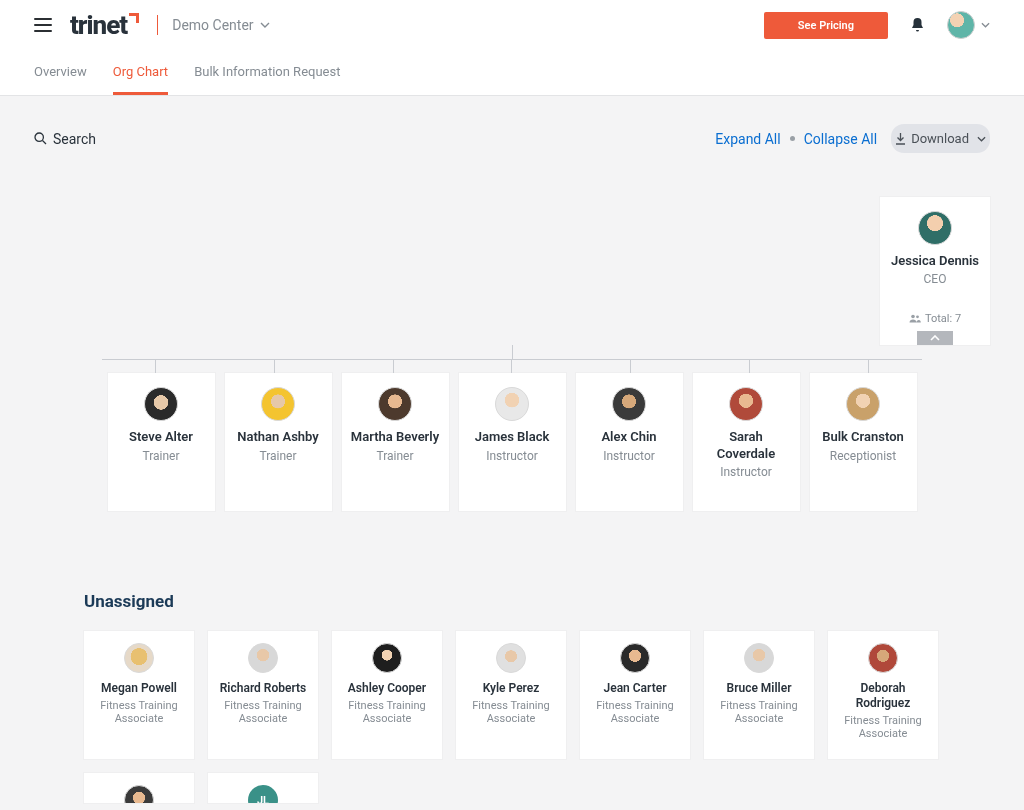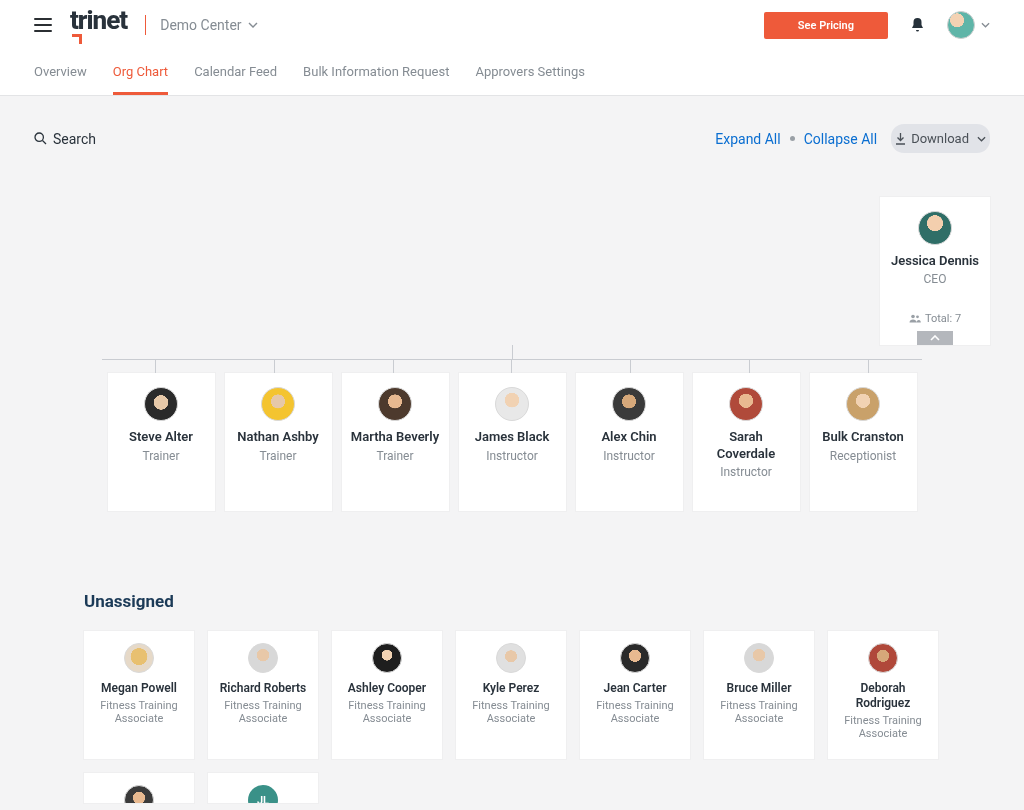--- a/index.html
+++ b/index.html
@@ -13,21 +13,21 @@
     --darkblue:#1b3a57;
   }
   *{box-sizing:border-box;font-family:-apple-system,BlinkMacSystemFont,"Segoe UI",Roboto,Helvetica,Arial,sans-serif;}
   html,body{margin:0;padding:0;background:var(--bg);color:var(--text);}
   .app{width:1024px;min-height:810px;background:var(--bg);margin:0 auto;}
 
   
   .topbar{background:#fff;height:50px;display:flex;align-items:center;padding:0 34px 0 34px;}
   .menu-icon{width:18px;height:14px;display:flex;flex-direction:column;justify-content:space-between;cursor:pointer;margin-right:18px;}
   .menu-icon span{display:block;height:2px;background:#2b2f33;border-radius:1px;}
-  .logo{font-size:26px;font-weight:800;letter-spacing:-1px;color:#29323b;display:flex;align-items:flex-start;line-height:1;margin-right:12px;flex-direction:column;}
+  .logo{font-size:26px;font-weight:800;letter-spacing:-1px;color:#29323b;display:flex;align-items:flex-start;line-height:1;margin-right:12px;}
   .logo .corner{width:10px;height:10px;border-top:3px solid var(--orange);border-right:3px solid var(--orange);display:inline-block;margin-left:2px;margin-top:1px;}
   .divider{width:1px;height:20px;background:var(--orange);margin:0 14px 0 6px;}
   .demo-center{color:var(--muted);font-size:14px;display:flex;align-items:center;cursor:pointer;}
   .demo-center .chev{margin-left:6px;}
   .spacer{flex:1;}
   .see-pricing{background:var(--orange);color:#fff;border:none;border-radius:2px;padding:7px 34px;font-size:11px;font-weight:600;cursor:pointer;}
   .bell{margin:0 22px 0 22px;cursor:pointer;}
   .avatar-top{width:28px;height:28px;border-radius:50%;background:#5fb5a8 radial-gradient(circle at 35% 32%, #f3d2b3 28%, transparent 29%);display:inline-block;border:1px solid #d0d0d0;}
   .avatar-wrap{display:flex;align-items:center;cursor:pointer;}
   .avatar-wrap .chev{margin-left:6px;color:var(--muted);}
@@ -135,23 +135,21 @@
         <svg width="9" height="6" viewBox="0 0 10 6">
             <path d="M1 1l4 4 4-4" fill="none" stroke="#858c93" stroke-width="1.4"></path>
           </svg>
       </span>
     </div>
   </div>
 
   <div class="tabs" id="tabs">
       <div class="tab">Overview</div>
       <div class="tab active">Org Chart</div>
-      <div class="tab">Calendar Feed</div>
       <div class="tab">Bulk Information Request</div>
-      <div class="tab">Approvers Settings</div>
     </div>
 
   <div class="controls">
     <div class="search">
       <svg width="13" height="13" viewBox="0 0 13 13">
           <circle cx="5.2" cy="5.2" r="4.2" fill="none" stroke="#29323b" stroke-width="1.3"></circle>
           <line x1="8.5" y1="8.5" x2="12" y2="12" stroke="#29323b" stroke-width="1.3"></line>
         </svg>
       <span>Search</span>
     </div>

